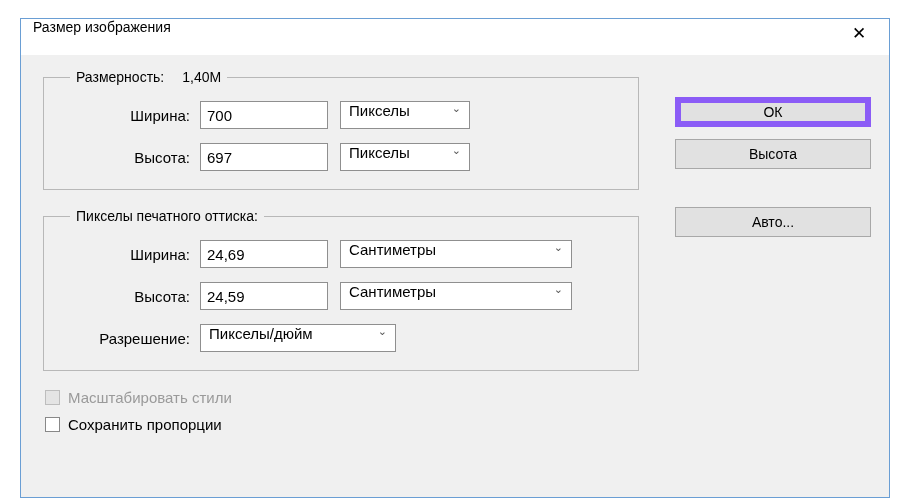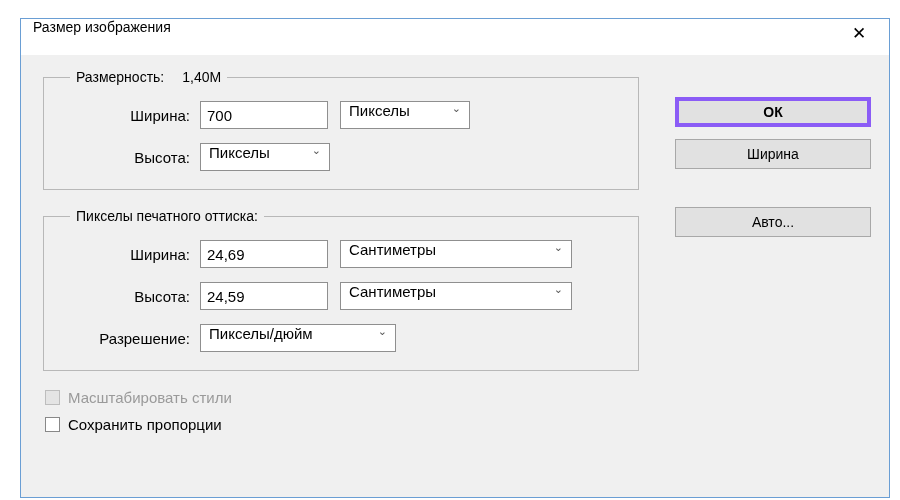--- a/index.html
+++ b/index.html
@@ -61,23 +61,22 @@
     height: 30px;
     border: 1px solid #a8a8a8;
     background: #e1e1e1;
     display: flex;
     align-items: center;
     justify-content: center;
     font-size: 14px;
     cursor: pointer;
   }
   .btn.primary {
-    border: 4px solid #8b5cf6;
+    border: 6px solid #8b5cf6;
     background: #e1e1e1;
-    font-weight: bold;
   }
   fieldset {
     border: 1px solid #b8b8b8;
     margin: 0 0 18px 0;
     padding: 16px 16px 18px 16px;
     position: relative;
   }
   legend {
     padding: 0 6px;
     font-size: 14px;
@@ -170,20 +169,21 @@
           <label>Ширина:</label>
           <input class="num-input" value="700" style="">
           <div class="select" style="width:130px">
             <span>Пикселы</span>
             <span class="chev">⌄</span>
           </div>
         </div>
 
         <div class="row">
           <label>Высота:</label>
+          <input class="num-input" value="697" style="">
           <div class="select" style="width:130px">
             <span>Пикселы</span>
             <span class="chev">⌄</span>
           </div>
         </div>
       </fieldset>
 
       <fieldset>
         <legend>Пикселы печатного оттиска:</legend>
 
@@ -223,21 +223,21 @@
         <span class="cb-label">Сохранить пропорции</span>
       </div>
 
     </div>
 
     <div class="right-col">
       <div class="btn primary">
         <span>ОК</span>
       </div>
       <div class="btn">
-        <span>Ширина</span>
+        <span>Высота</span>
       </div>
       <div style="height:14px"></div>
       <div class="btn">
         <span>Авто...</span>
       </div>
     </div>
   </div>
 </div>
 
 </body></html>

